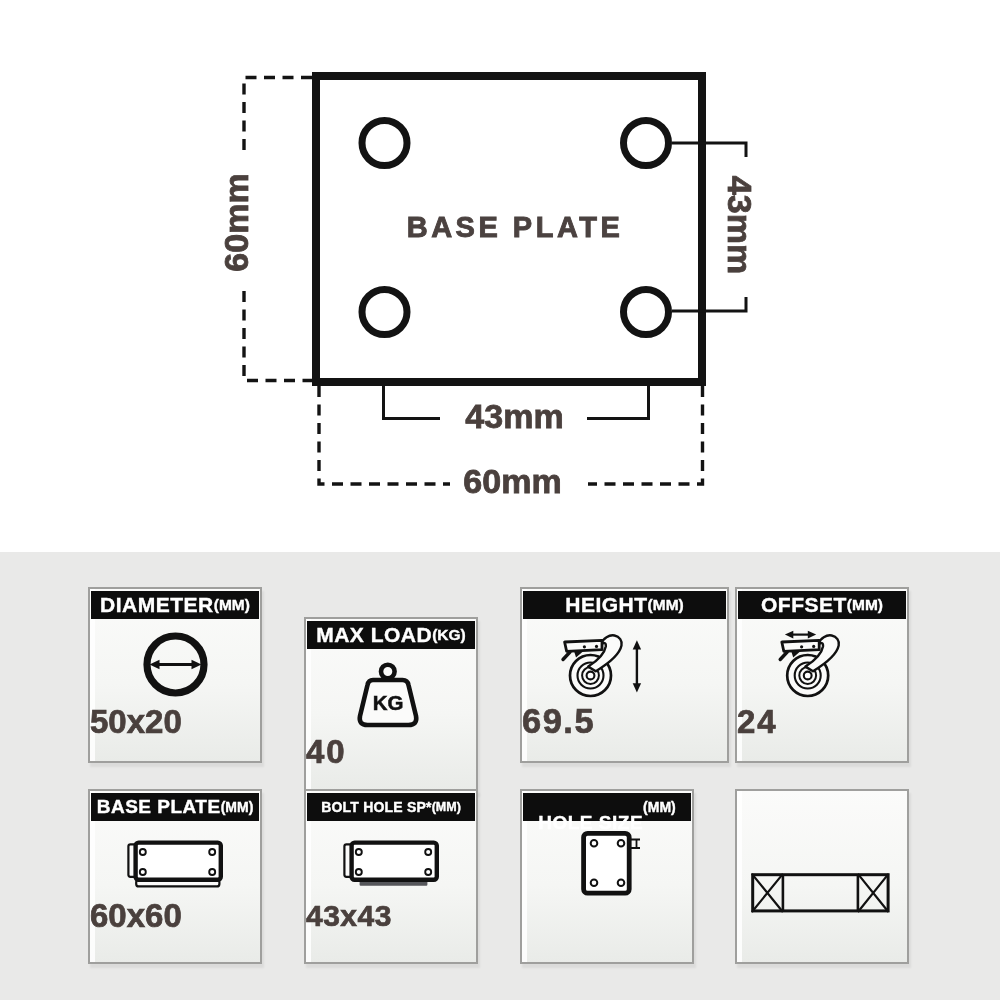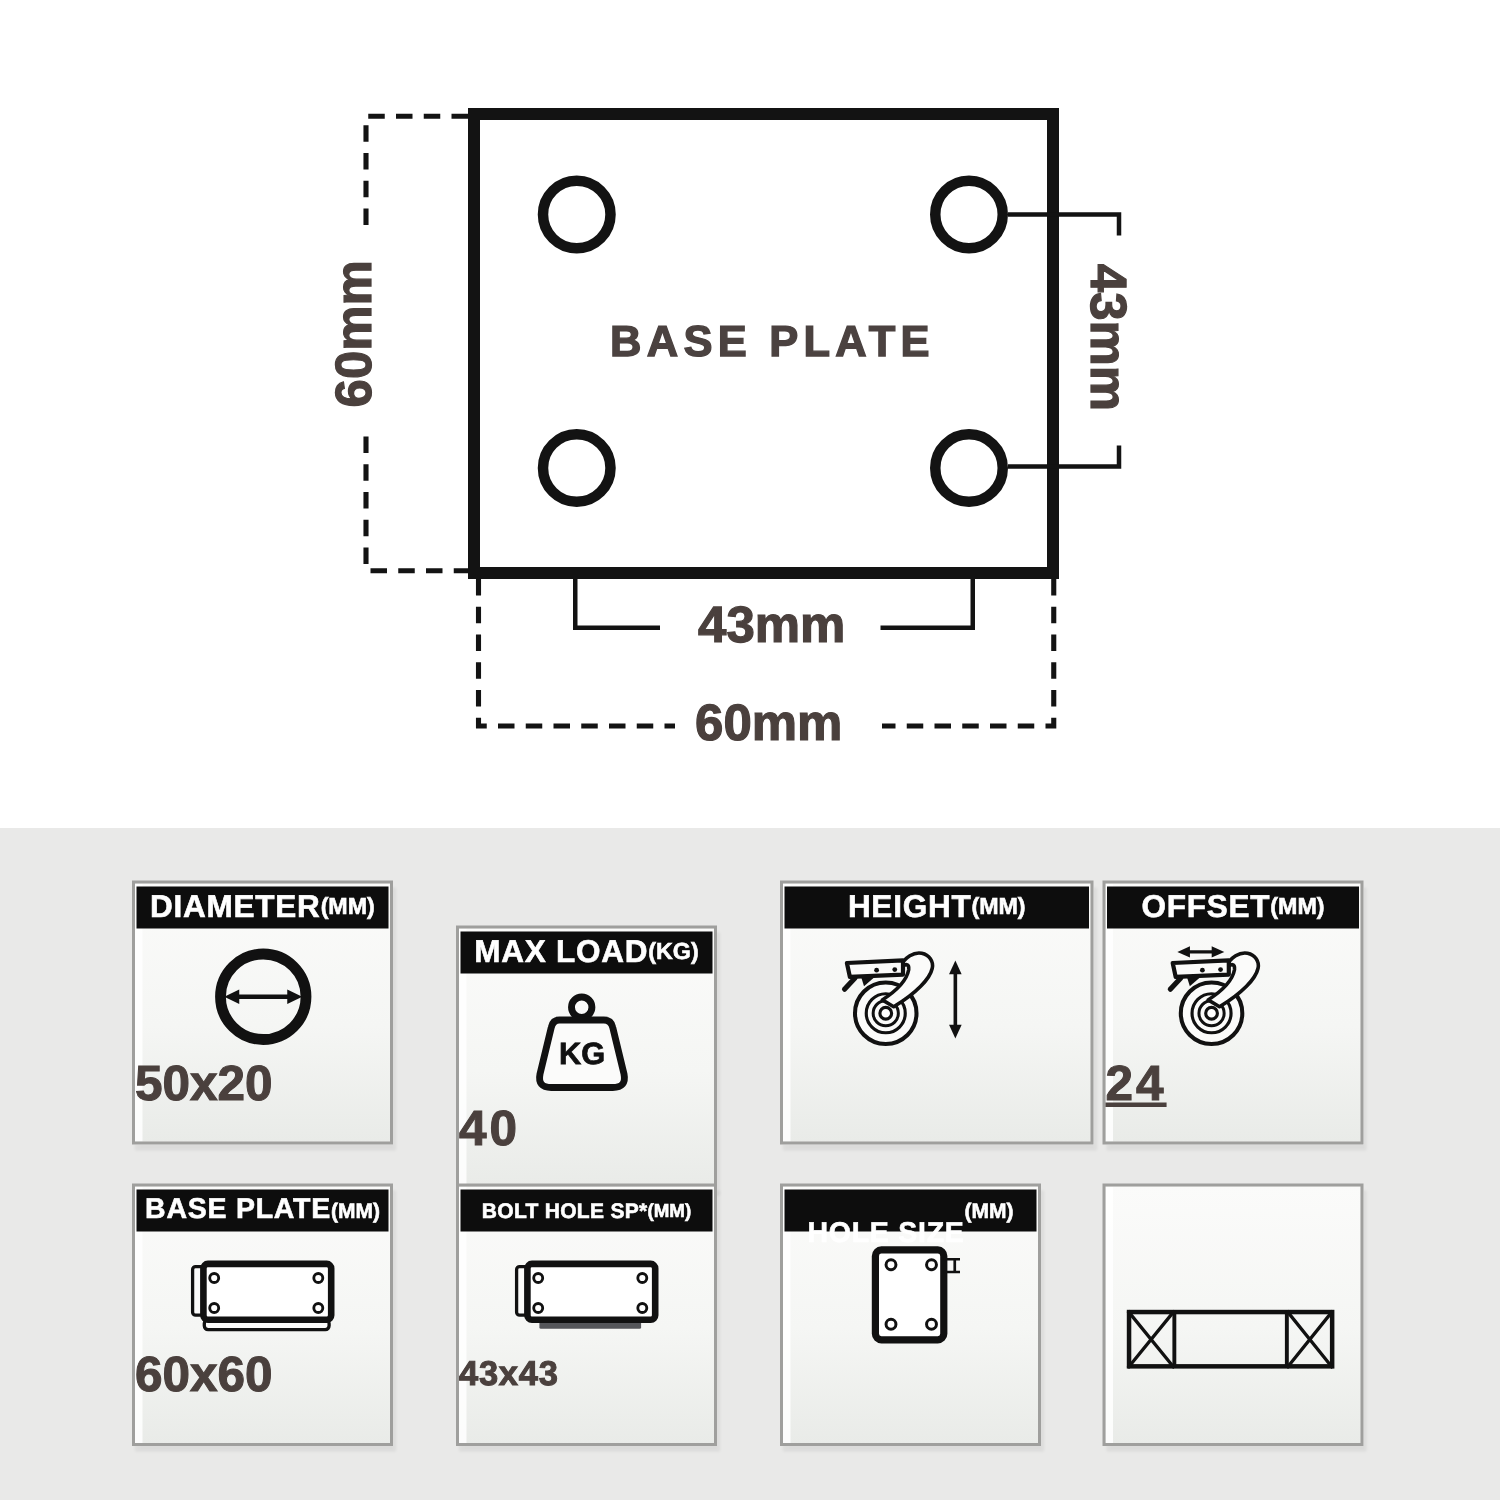--- a/index.html
+++ b/index.html
@@ -126,20 +126,21 @@
         <path d="M5.6 8 L43 6.3 L43 15.7 L7.6 17.3 Z" fill="#fbfbfa" stroke="#111111" stroke-width="2.8" stroke-linejoin="round"></path>
         <circle cx="25.4" cy="12.8" r="1.6" fill="#111111"></circle>
         <circle cx="37.5" cy="12.4" r="1.6" fill="#111111"></circle>
       </g>
 
       <line x1="113.9" y1="20" x2="113.9" y2="59" stroke="#111111" stroke-width="2.4"></line>
       <path d="M113.9 13.3 L109.7 22.5 L118.1 22.5 Z" fill="#111111"></path>
       <path d="M113.9 65.4 L109.7 56.2 L118.1 56.2 Z" fill="#111111"></path>
     </svg>
 
+    <div class="val" style="font-size:34.5px;letter-spacing:1.5px;">69.5</div>
   </div>
 
   <div class="card r1" style="left:735px;">
 
     <div class="hd">
         <span class="big">OFFSET</span>
         <span class="sm">(MM)</span>
       </div>
 
     <svg class="icon" width="168" height="132" viewBox="0 0 168 132">
@@ -159,21 +160,21 @@
 
         <path d="M11 18 L4 25.5" stroke="#111111" stroke-width="3.4" stroke-linecap="round"></path>
         <path d="M15 17 L24.5 17 L17 23.5 Z" fill="#111111"></path>
 
         <path d="M5.6 8 L43 6.3 L43 15.7 L7.6 17.3 Z" fill="#fbfbfa" stroke="#111111" stroke-width="2.8" stroke-linejoin="round"></path>
         <circle cx="25.4" cy="12.8" r="1.6" fill="#111111"></circle>
         <circle cx="37.5" cy="12.4" r="1.6" fill="#111111"></circle>
       </g>
     </svg>
 
-    <div class="val" style="letter-spacing:2px;text-decoration:underline;">24</div>
+    <div class="val" style="letter-spacing:2px;">24</div>
   </div>
 
   <div class="card r2" style="left:88px;">
 
     <div class="hd">
         <span class="big" style="font-size:19px;">BASE PLATE</span>
         <span class="sm" style="font-size:14px;">(MM)</span>
       </div>
 
     <svg class="icon" width="168" height="131" viewBox="0 0 168 131">
@@ -205,21 +206,21 @@
 
       <rect x="52.6" y="53" width="67.8" height="5.8" rx="1" fill="#55565a"></rect>
 
       <rect x="44.6" y="15.6" width="85.2" height="37.2" rx="3" fill="#ffffff" stroke="#111111" stroke-width="4.4"></rect>
       <circle cx="51.8" cy="25" r="3" fill="none" stroke="#111111" stroke-width="1.9"></circle>
       <circle cx="121.2" cy="25" r="3" fill="none" stroke="#111111" stroke-width="1.9"></circle>
       <circle cx="51.8" cy="45" r="3" fill="none" stroke="#111111" stroke-width="1.9"></circle>
       <circle cx="121.2" cy="45" r="3" fill="none" stroke="#111111" stroke-width="1.9"></circle>
     </svg>
 
-    <div class="val" style="font-size:23px;letter-spacing:0.5px;">43x43</div>
+    <div class="val" style="font-size:30px;letter-spacing:0.5px;">43x43</div>
   </div>
 
   <div class="card r2" style="left:520px;">
 
     <div class="hd">
         <span class="big" style="font-size:19px;margin-top:32px;">HOLE SIZE</span>
         <span class="sm" style="font-size:14px;">(MM)</span>
       </div>
 
     <svg class="icon" width="168" height="131" viewBox="0 0 168 131">

